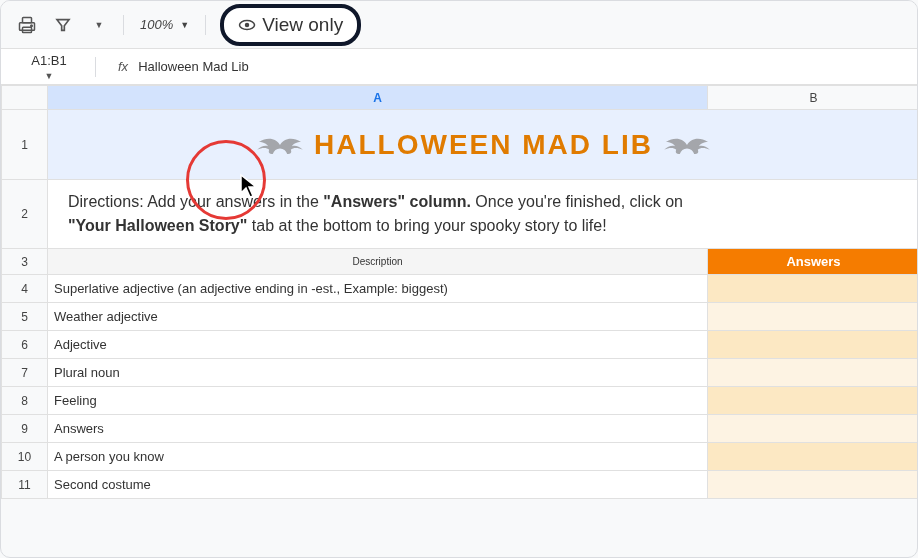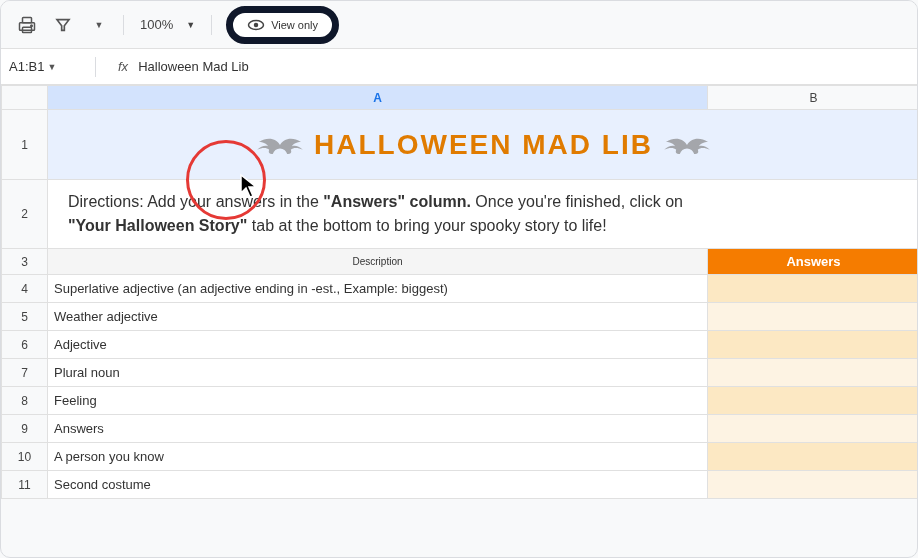--- a/index.html
+++ b/index.html
@@ -37,37 +37,38 @@
     }
     .toolbar-divider {
       width: 1px;
       height: 20px;
       background: #dadce0;
       margin: 0 2px;
     }
     .zoom-btn {
       display: flex;
       align-items: center;
-      gap: 13px;
+      gap: 7px;
       padding: 4px 6px;
       border-radius: 4px;
       cursor: pointer;
       font-size: 13px;
       color: #444;
+      font-style: italic;
     }
     .view-only-btn {
       display: flex;
       align-items: center;
       gap: 6px;
       padding: 6px 14px;
-      border: 7px solid #0f172a;
+      border: 4px solid #0f172a;
       border-radius: 20px;
       background: white;
       cursor: pointer;
-      font-size: 11px;
+      font-size: 19px;
       color: #333;
       margin-left: 4px;
     }
 
     
     .formula-bar {
       display: flex;
       align-items: center;
       padding: 0 8px;
       background: white;
@@ -75,20 +76,21 @@
       height: 36px;
       gap: 6px;
     }
     .cell-ref {
       display: flex;
       align-items: center;
       gap: 3px;
       font-size: 13px;
       color: #333;
       min-width: 80px;
+      flex-direction: column;
     }
     .formula-divider {
       width: 1px;
       height: 20px;
       background: #dadce0;
     }
     .fx-label {
       color: #555;
       font-size: 13px;
       font-style: italic;

